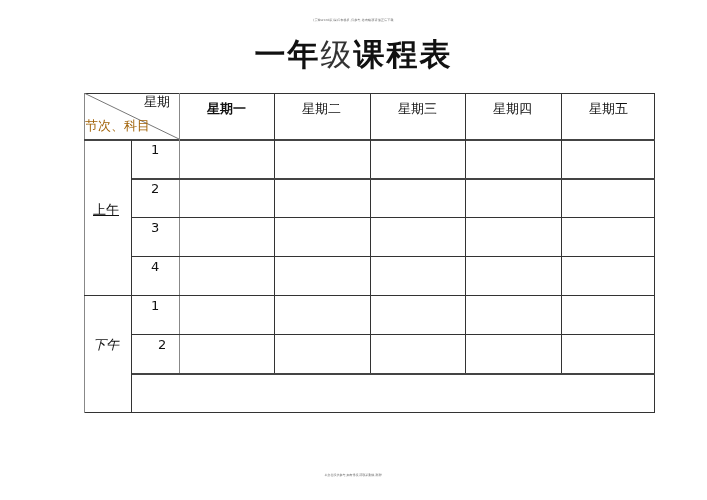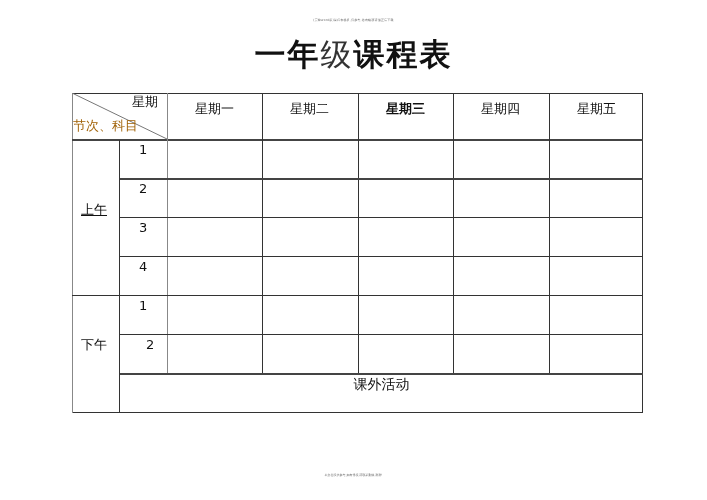--- a/index.html
+++ b/index.html
@@ -6,21 +6,21 @@
   body { width:707px; height:500px; position:relative; overflow:hidden;
          font-family:"DejaVu Sans","Liberation Sans",sans-serif; color:#111; }
   .watermark-top { position:absolute; left:0; width:707px; top:18px; text-align:center;
                    font-size:3px; color:#666; letter-spacing:0.2px; }
   .watermark-bottom { position:absolute; left:0; width:707px; top:473px; text-align:center;
                    font-size:3px; color:#666; }
   .title { position:absolute; left:0; width:707px; top:20px; text-align:center;
            font-size:31px; font-weight:bold; letter-spacing:2px; color:#111;margin-top:14px; }
   .title .light { font-weight:normal; color:#333; }
 
-  .grid { position:absolute; left:72px; top:93px; width:571px; height:320px; }
+  .grid { position:absolute; left:84px; top:93px; width:571px; height:320px; }
   .line { position:absolute; background:#333; }
   .h { height:1px; }
   .v { width:1px; }
   .thick.h { height:2px; background:#444; }
   .gray { background:#888; }
 
   .cell-text { position:absolute; font-size:13px; color:#111; white-space:nowrap; }
   .day { font-size:13px; }
   .diag { position:absolute; left:0; top:0; }
 </style>
@@ -57,32 +57,31 @@
 
   <div class="line h" style="left:48px;top:241px;width:523px;"></div>
   <div class="line thick h gray" style="left:48px;top:280px;width:523px;"></div>
 
   <svg class="diag" width="96" height="47">
     <line x1="0" y1="0" x2="95" y2="46" stroke="#777" stroke-width="1"></line>
   </svg>
   <div class="cell-text" style="left:60px;top:0px;">星期</div>
   <div class="cell-text" style="left:1px;top:24px;color:#a16207;">节次、科目</div>
 
-  <div class="cell-text day" style="left:123px;top:7px;">星期一</div>
+  <div class="cell-text day" style="left:123px;top:7px;font-weight:bold;">星期一</div>
   <div class="cell-text day" style="left:218px;top:7px;text-align:right;">星期二</div>
-  <div class="cell-text day" style="left:314px;top:7px;font-weight:bold;">星期三</div>
+  <div class="cell-text day" style="left:314px;top:7px;">星期三</div>
   <div class="cell-text day" style="left:409px;top:7px;font-family:Liberation Mono, monospace;">星期四</div>
   <div class="cell-text day" style="left:505px;top:7px;">星期五</div>
 
   <div class="cell-text" style="left:9px;top:108px;text-decoration:underline;">上午</div>
-  <div class="cell-text" style="left:9px;top:243px;">下午</div>
+  <div class="cell-text" style="left:9px;top:243px;font-style:italic;">下午</div>
 
   <div class="cell-text" style="left:67px;top:49px;">1</div>
   <div class="cell-text" style="left:67px;top:88px;">2</div>
   <div class="cell-text" style="left:67px;top:127px;">3</div>
   <div class="cell-text" style="left:67px;top:166px;">4</div>
   <div class="cell-text" style="left:67px;top:205px;">1</div>
   <div class="cell-text" style="left:74px;top:244px;">2</div>
 
-  <div class="cell-text" style="left:48px;width:523px;top:283px;text-align:center;font-size:14px;">课外活动</div>
 </div>
 
 <div class="watermark-bottom">本文档仅供参考,如有侵权,请联系删除,谢谢!</div>
 
 </body></html>

